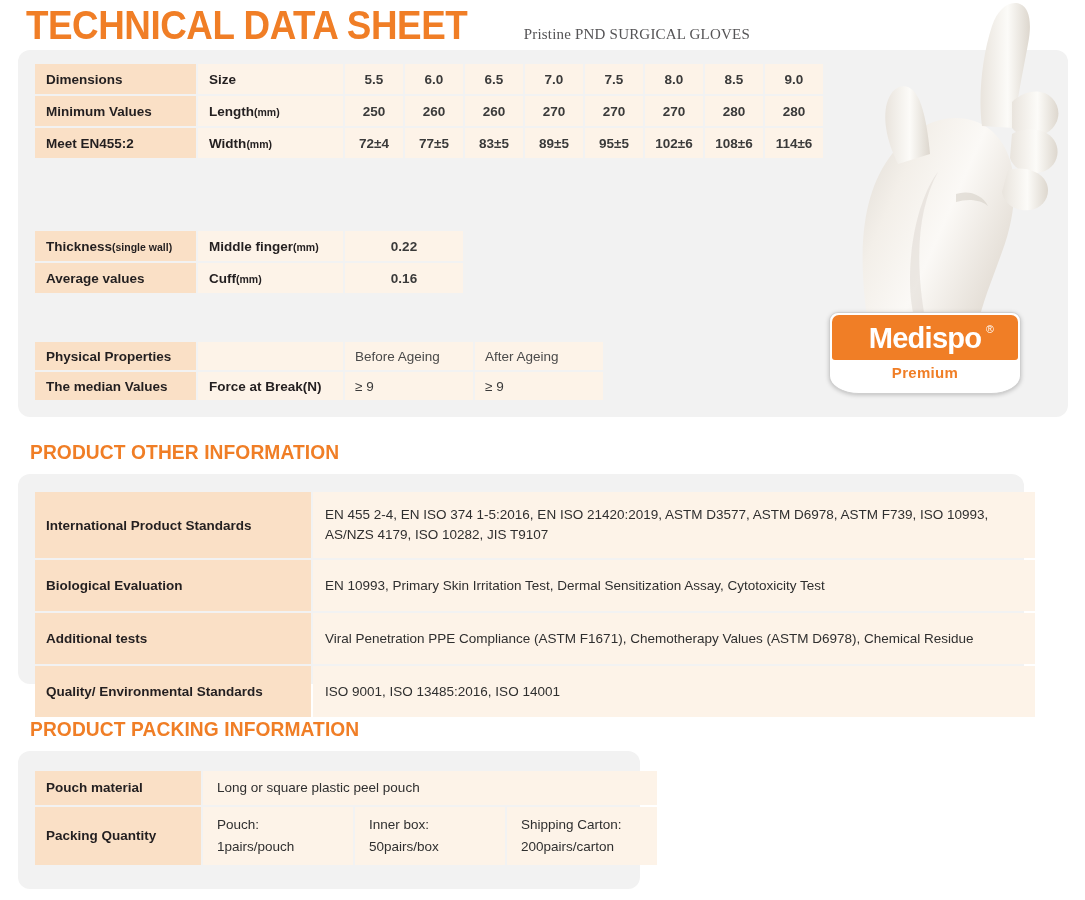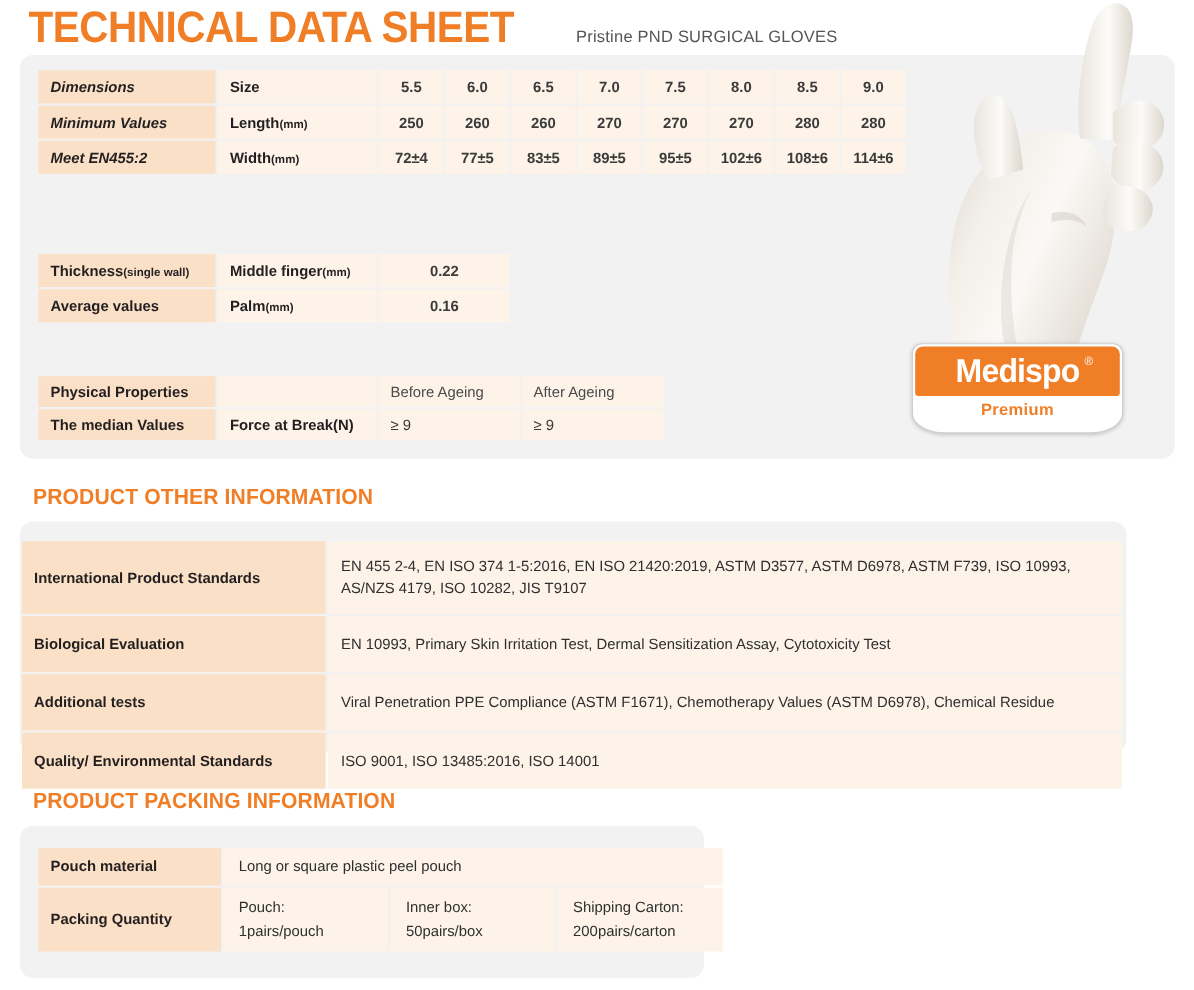--- a/index.html
+++ b/index.html
@@ -35,20 +35,21 @@
     transform: scaleX(0.92);
     transform-origin: left bottom;
     white-space: nowrap;
     line-height: 1.05;
   }
   .subtitle {
     font-size: 15px;
     color: #555456;
     white-space: nowrap;
     letter-spacing: 0.2px;
+    font-family: Liberation Serif, serif;
   }
 
   
   .panel {
     position: absolute;
     background: #F2F2F2;
     border-radius: 12px;
   }
   #panel-main   { left: 18px; top: 50px;  width: 1050px; height: 367px; }
   #panel-other  { left: 18px; top: 474px; width: 1006px; height: 210px; }
@@ -106,21 +107,21 @@
   }
   .subunit {
     display: block;
     font-size: 10px;
     font-weight: bold;
     line-height: 1.25;
   }
 
   
   #tbl-size { left: 33px; top: 62px; }
-  #tbl-size td.lbl { width: 150px; font-style: italic; }
+  #tbl-size td.lbl { width: 150px; }
   #tbl-size td.rowlbl { width: 134px; }
   #tbl-size td.val { width: 58px; height: 30px; }
   #tbl-size tr.tall td { height: 48px; }
   #tbl-size td.stack {
     padding: 2px 0 2px 11px;
     line-height: 1.2;
   }
 
   
   #tbl-thick { left: 33px; top: 229px; }
@@ -142,21 +143,21 @@
   }
   #tbl-phys td.leftval {
     text-align: left;
     padding-left: 10px;
     font-weight: normal;
     color: #3a3a3a;
   }
   #tbl-phys td.blank { background: #FDF3E8; }
 
   
-  #tbl-other { left: 18px; top: 490px; }
+  #tbl-other { left: 33px; top: 490px; }
   #tbl-other td.lbl {
     width: 265px;
     font-size: 13.5px;
     padding: 8px 0 8px 11px;
     white-space: normal;
   }
   #tbl-other td.txt {
     width: 700px;
     font-size: 13.5px;
     color: #2f2f2f;
@@ -347,21 +348,21 @@
 
 <table class="tbl" id="tbl-thick">
   <tbody>
       <tr>
     <td class="lbl"><span>Thickness</span><span class="unit">(single wall)</span></td>
     <td class="rowlbl"><span>Middle finger</span><span class="unit">(mm)</span></td>
     <td class="val">0.22</td>
   </tr>
   <tr>
     <td class="lbl">Average values</td>
-    <td class="rowlbl"><span>Palm</span><span class="unit">(mm)</span></td>
+    <td class="rowlbl"><span>Cuff</span><span class="unit">(mm)</span></td>
     <td class="val">0.16</td>
   </tr>
 </tbody>
   </table>
 
 <table class="tbl" id="tbl-phys">
   <tbody>
       <tr>
     <td class="lbl">Physical Properties</td>
     <td class="blank"></td>

